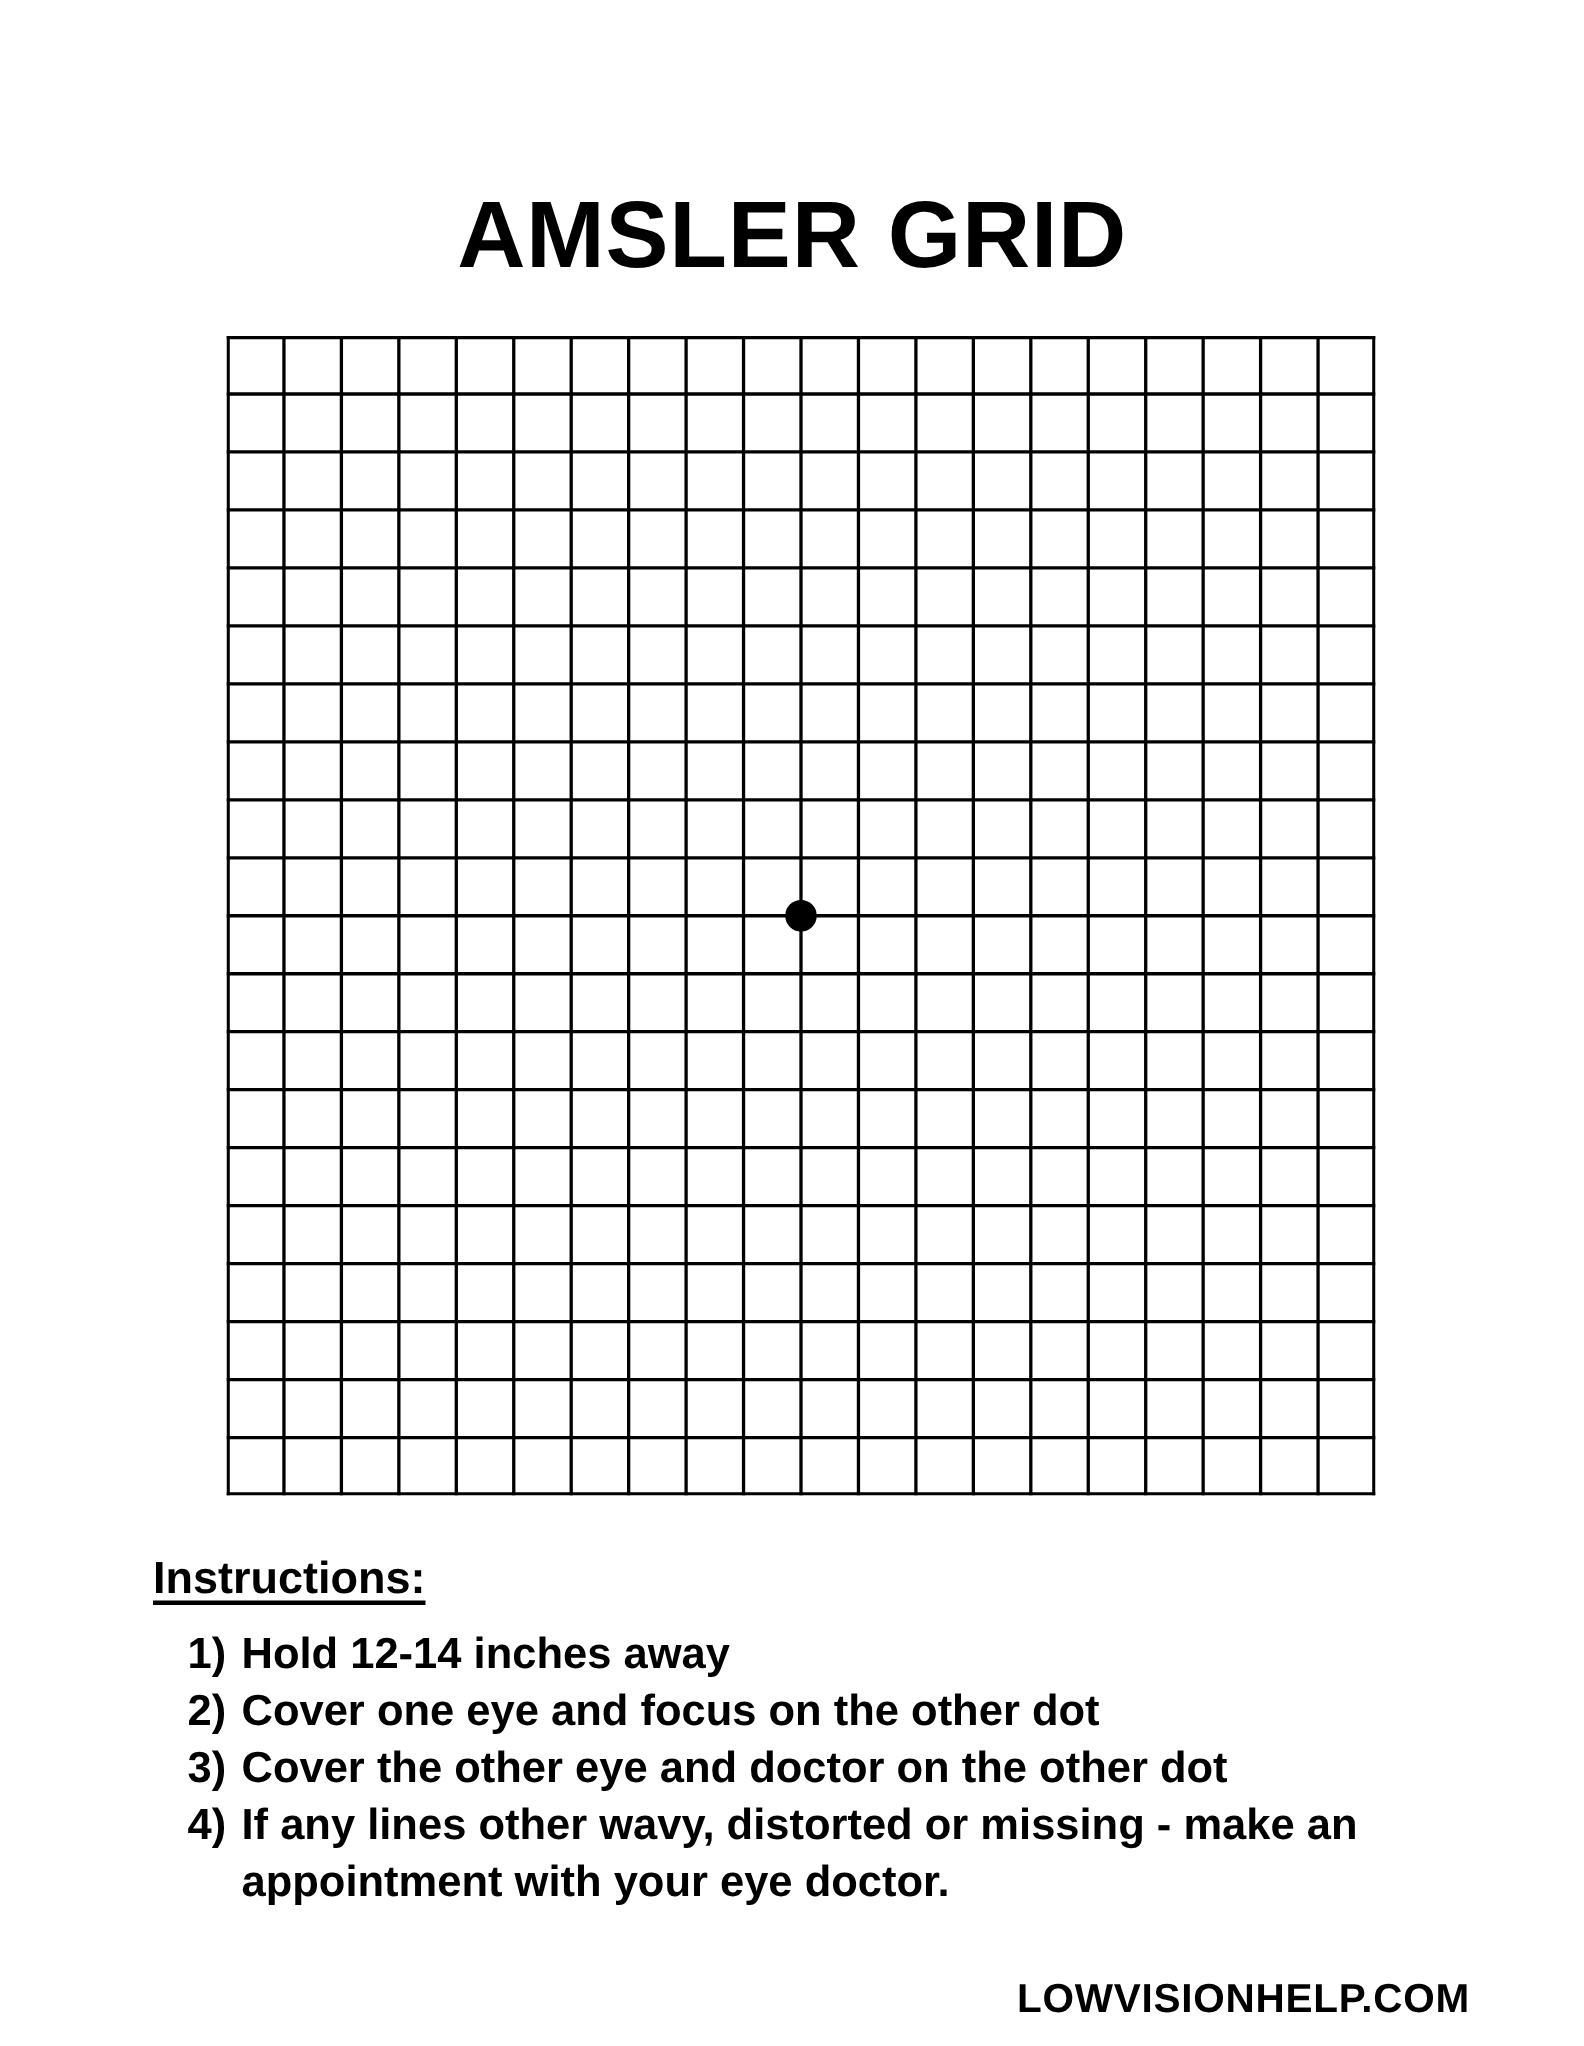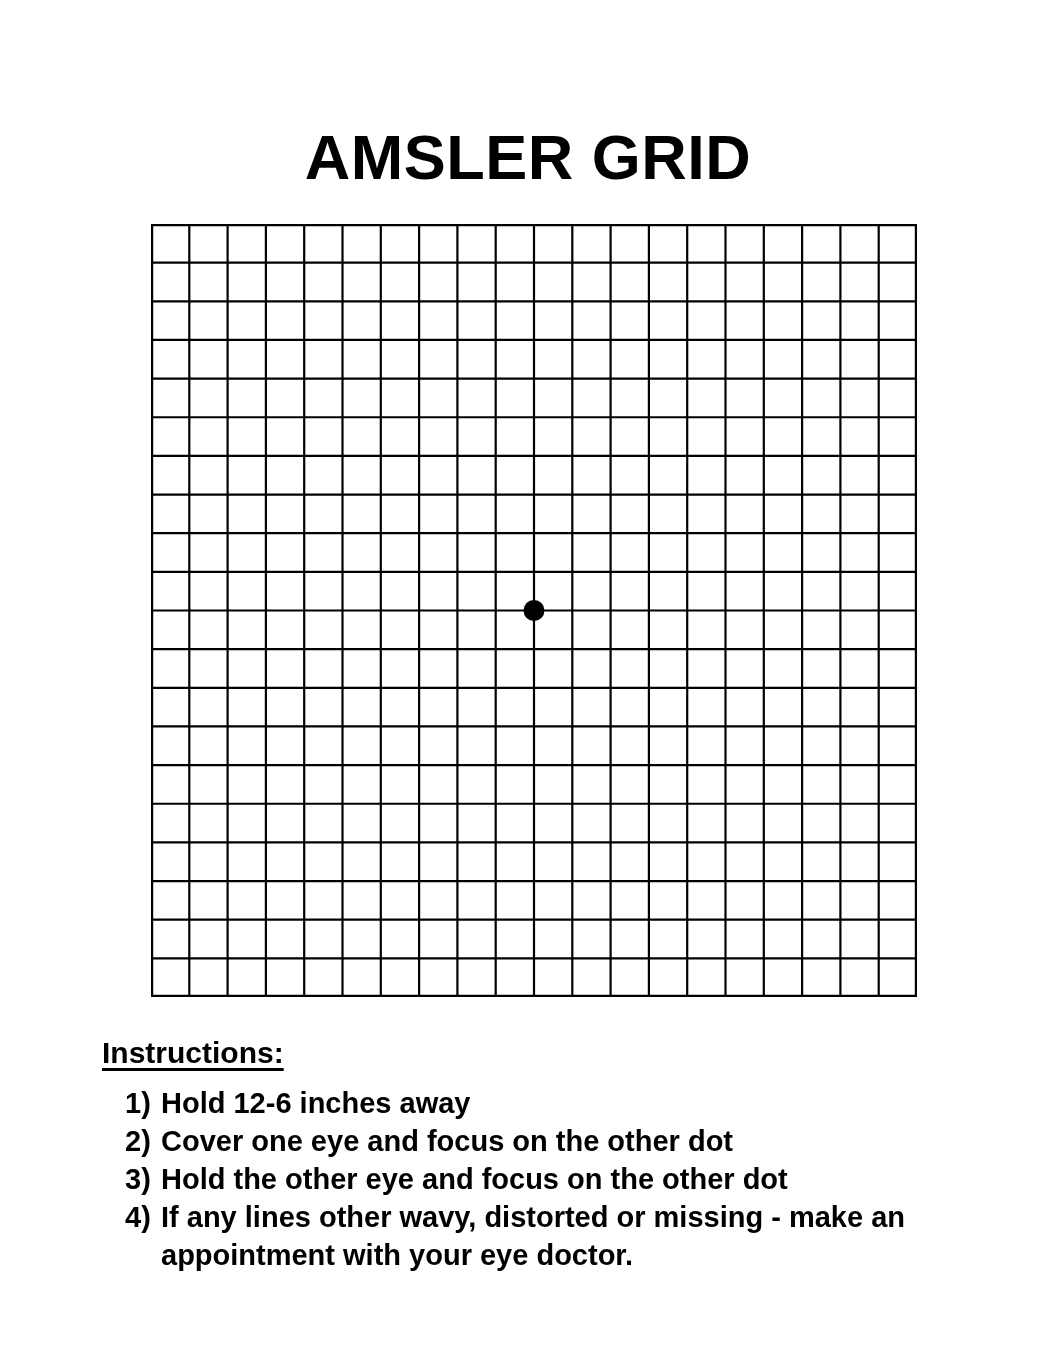--- a/index.html
+++ b/index.html
@@ -125,31 +125,32 @@
         <line x1="0" y1="771.9" x2="766" y2="771.9" stroke="#000000" stroke-width="2.2"></line>
         <circle cx="383" cy="386.5" r="10.5" fill="#000000"></circle>
       </svg>
   </div>
 
   <div class="instructions-heading">Instructions:</div>
 
   <div class="instructions-list">
     <div class="instr-item">
       <span class="instr-num">1)</span>
-      <span class="instr-text">Hold 12-6 inches away</span>
+      <span class="instr-text">Hold 12-14 inches away</span>
     </div>
     <div class="instr-item">
       <span class="instr-num">2)</span>
       <span class="instr-text">Cover one eye and focus on the other dot</span>
     </div>
     <div class="instr-item">
       <span class="instr-num">3)</span>
-      <span class="instr-text">Hold the other eye and focus on the other dot</span>
+      <span class="instr-text">Cover the other eye and doctor on the other dot</span>
     </div>
     <div class="instr-item">
       <span class="instr-num">4)</span>
       <span class="instr-text">If any lines other wavy, distorted or missing - make an
 appointment with your eye doctor.</span>
     </div>
   </div>
 
+  <div class="footer">LOWVISIONHELP.COM</div>
 
 </div>
 
 </body></html>

